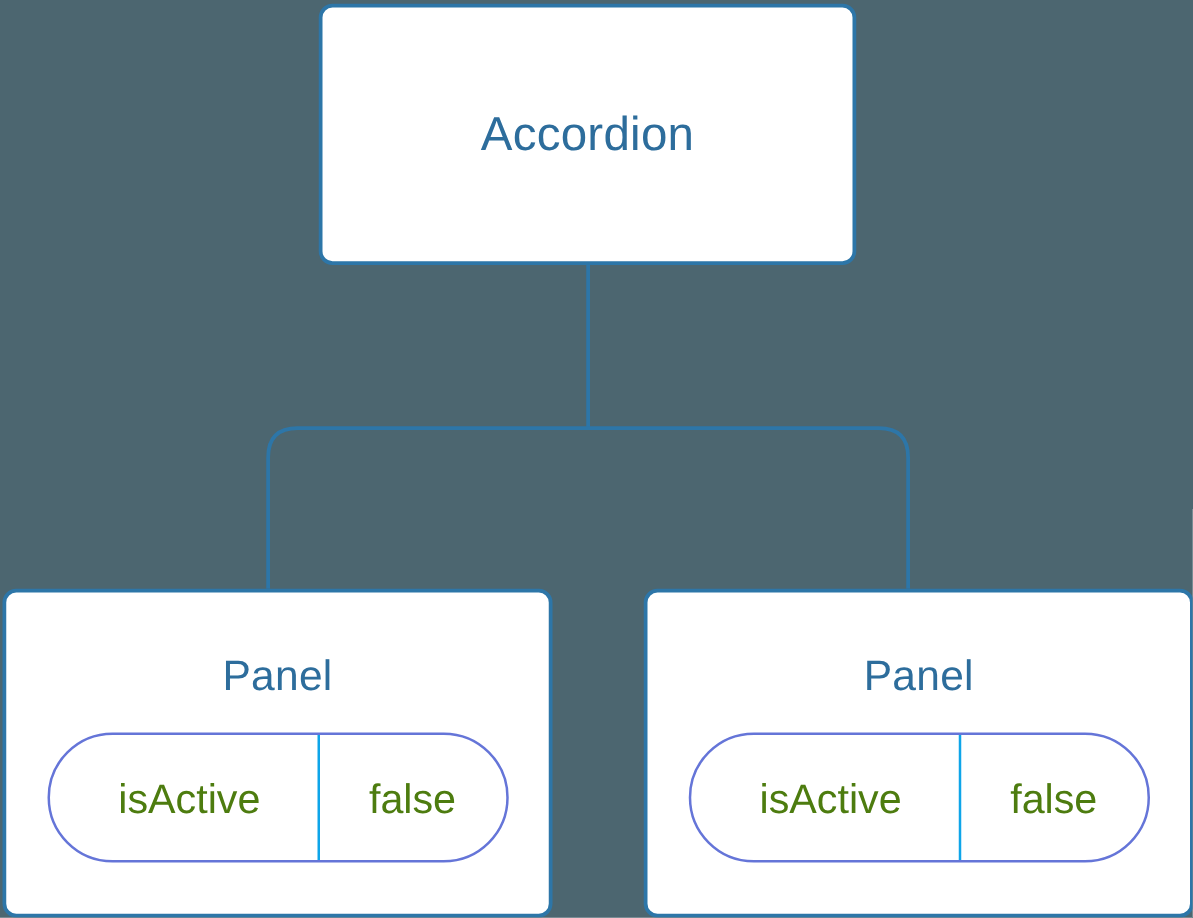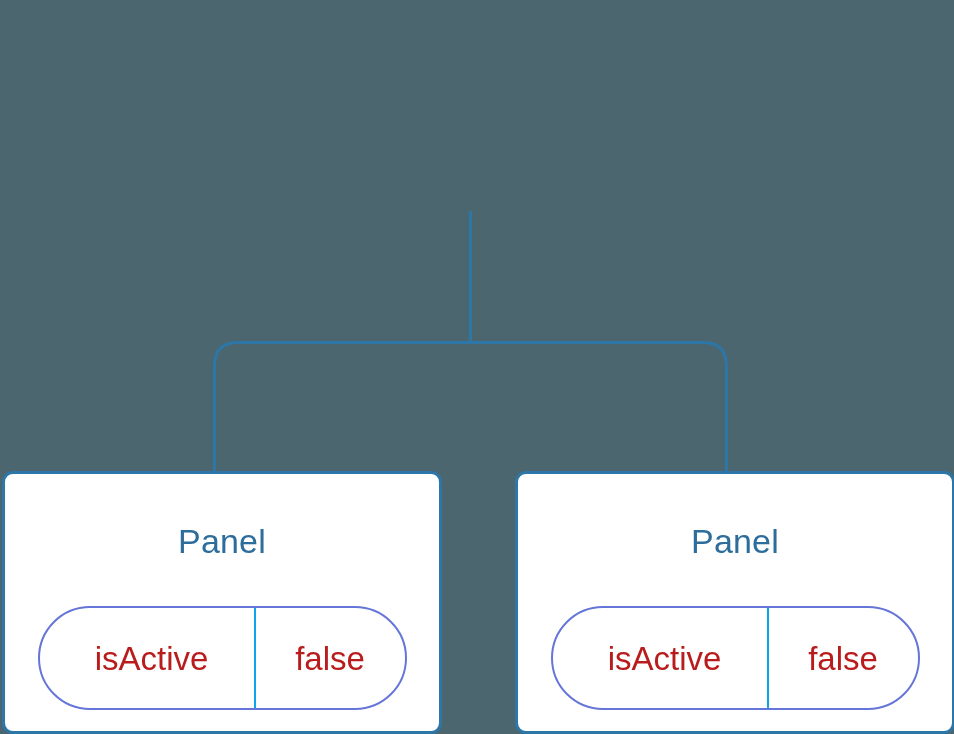--- a/index.html
+++ b/index.html
@@ -50,21 +50,20 @@
     height: 209px;
     justify-content: center;
   }
 
   .node-child {
     top: 471px;
     width: 440px;
     height: 263px;
     border-bottom-left-radius: 11px;
     border-bottom-right-radius: 11px;
-    gap: 20px;
   }
 
   .node-child.left  { left: 2px; }
   .node-child.right { left: 515px; }
 
   .node-title {
     color: #2d6d9c;
     font-size: 34px;
     font-weight: 400;
     letter-spacing: 0.2px;
@@ -93,21 +92,21 @@
   }
 
   .node-child.left  .pill { width: 369px; }
   .node-child.right .pill { width: 369px; }
 
   .pill-key,
   .pill-value {
     display: flex;
     align-items: center;
     justify-content: center;
-    color: #b91c1c;
+    color: #4d7c0f;
     font-size: 33px;
     line-height: 1;
     white-space: nowrap;
     box-sizing: border-box;
   }
 
   .pill-key {
     flex: 0 0 214px;
     padding-left: 10px;
   }
@@ -123,20 +122,23 @@
 <div id="canvas">
 
   <svg id="connectors" viewBox="0 0 954 734" width="954" height="734">
 
     <path d="M 470.5 211 L 470.5 342.5" fill="none" stroke="#2d76a8" stroke-width="3"></path>
 
     <path d="M 214.5 471 L 214.5 366 Q 214.5 342.5 238 342.5
              L 703 342.5 Q 726.5 342.5 726.5 366 L 726.5 471" fill="none" stroke="#2d76a8" stroke-width="3" stroke-linecap="butt" stroke-linejoin="round"></path>
   </svg>
 
+  <div class="node node-root">
+    <div class="node-title">Accordion</div>
+  </div>
 
   <div class="node node-child left">
     <div class="node-title">Panel</div>
     <div class="pill">
       <div class="pill-key">isActive</div>
       <div class="pill-value">false</div>
     </div>
   </div>
 
   <div class="node node-child right">

